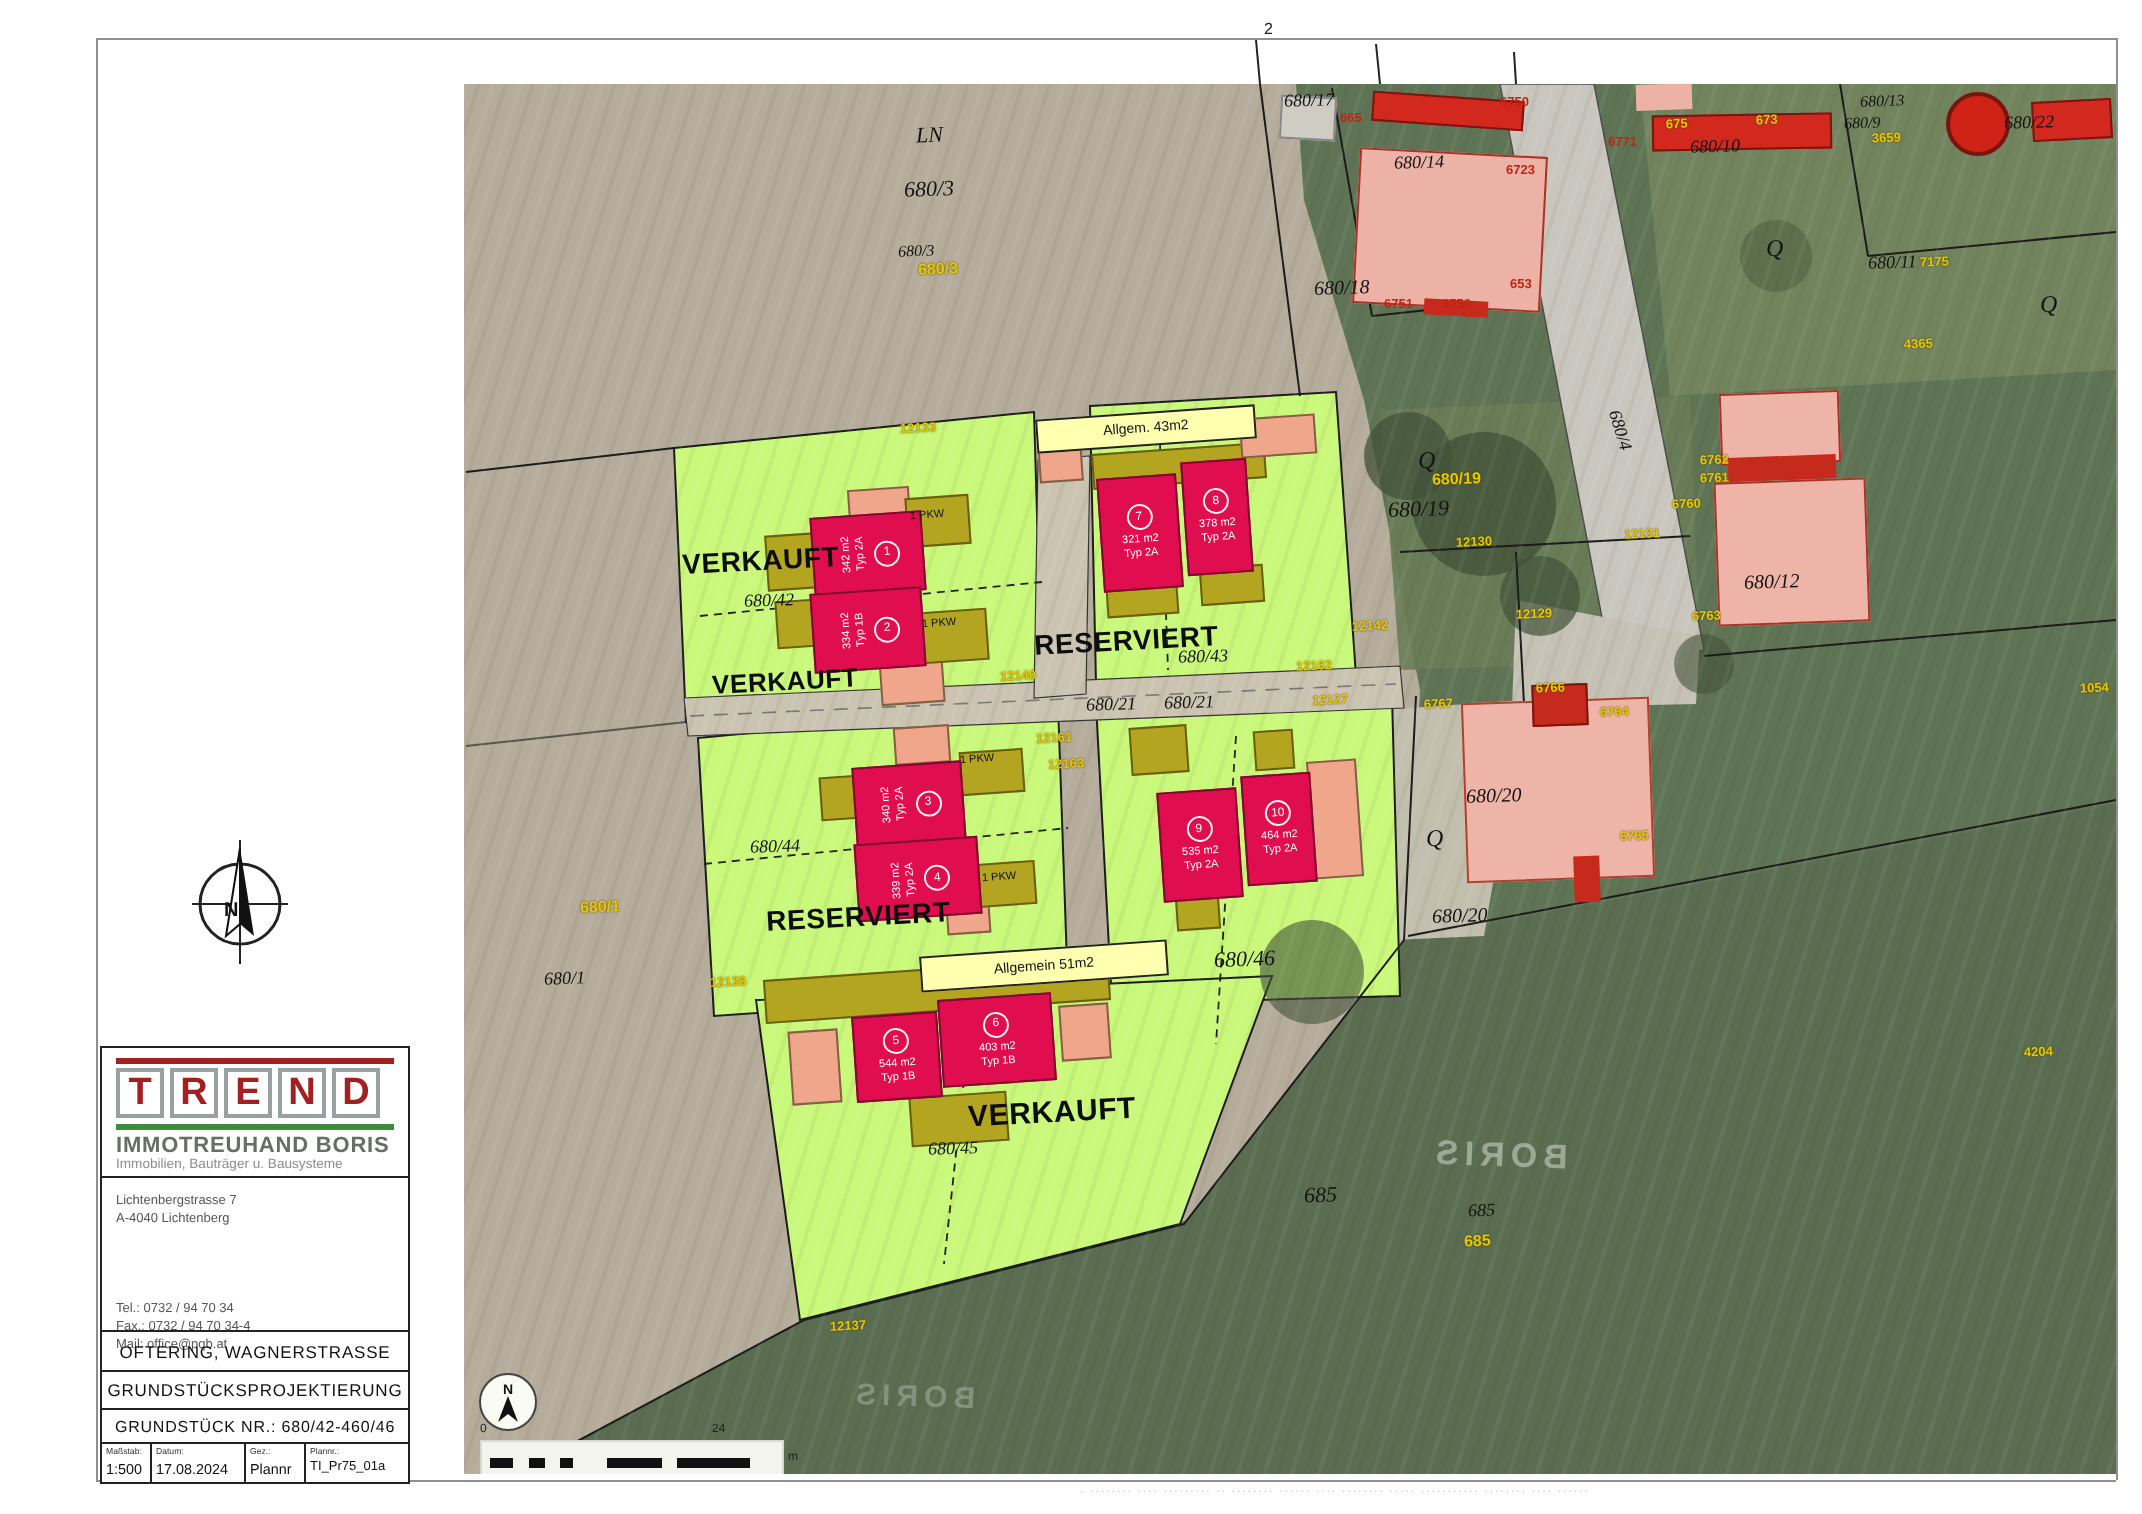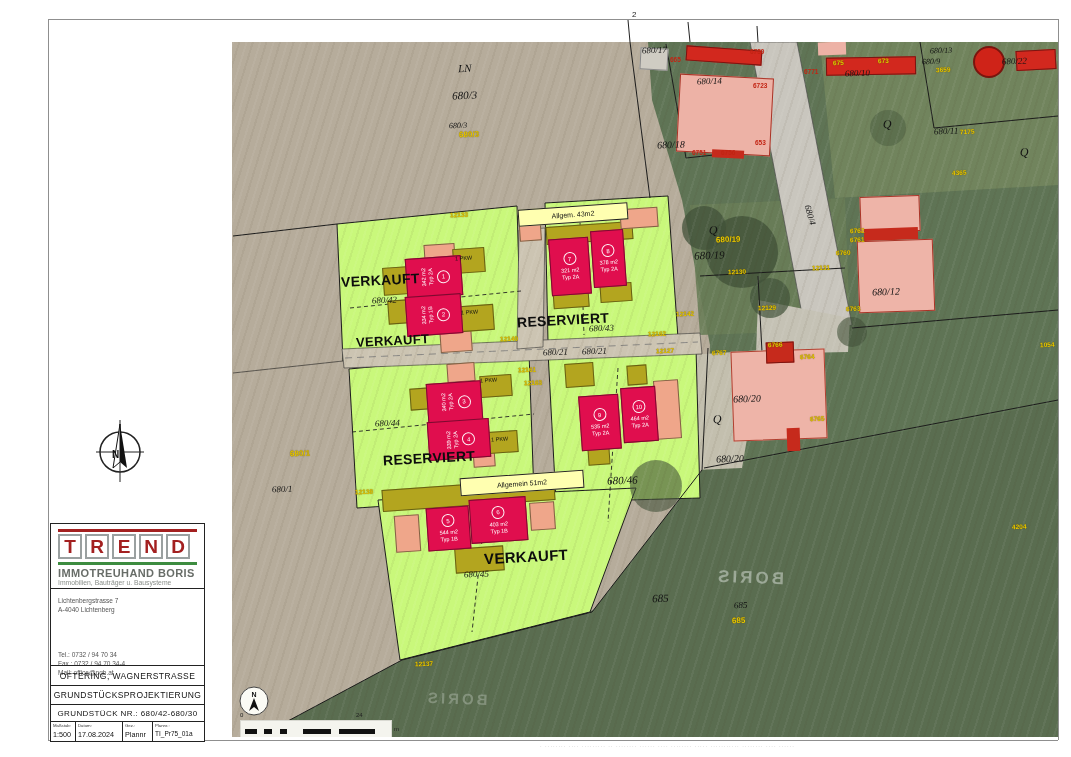--- a/index.html
+++ b/index.html
@@ -403,21 +403,21 @@
         <div>Mail: office@pqb.at</div>
       </div>
     </div>
     <div class="tbrow" style="top:141px;height:20px;">
         <div class="tbcenter">OFTERING, WAGNERSTRASSE</div>
       </div>
     <div class="tbrow" style="top:161px;height:19px;">
         <div class="tbcenter">GRUNDSTÜCKSPROJEKTIERUNG</div>
       </div>
     <div class="tbrow" style="top:180px;height:17px;">
-        <div class="tbcenter" style="font-size:8px;">GRUNDSTÜCK NR.: 680/42-680/30</div>
+        <div class="tbcenter" style="font-size:8px;">GRUNDSTÜCK NR.: 680/42-460/46</div>
       </div>
     <div id="metarow">
       <div class="cell" style="width:25px;">
         <div class="ml">Maßstab:</div>
         <div class="mv">1:500</div>
       </div>
       <div class="cell" style="width:47px;">
         <div class="ml">Datum:</div>
         <div class="mv">17.08.2024</div>
       </div>

